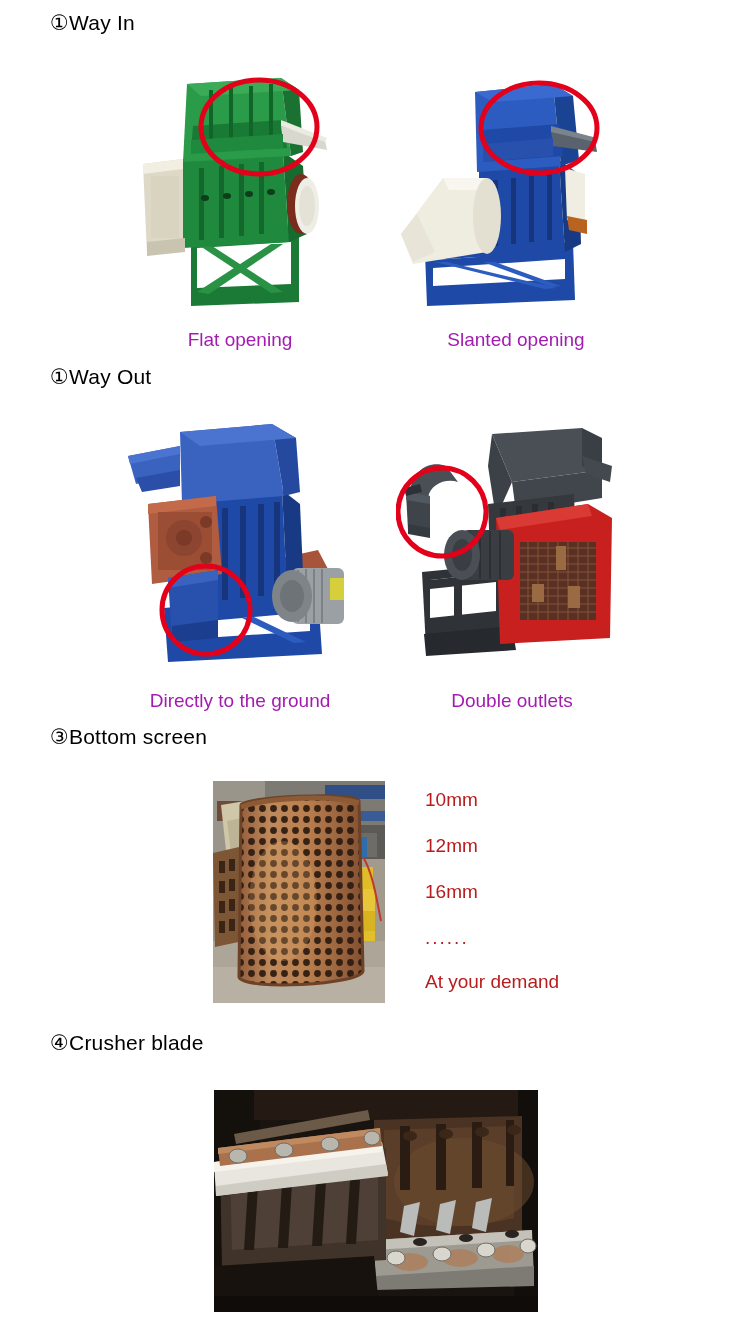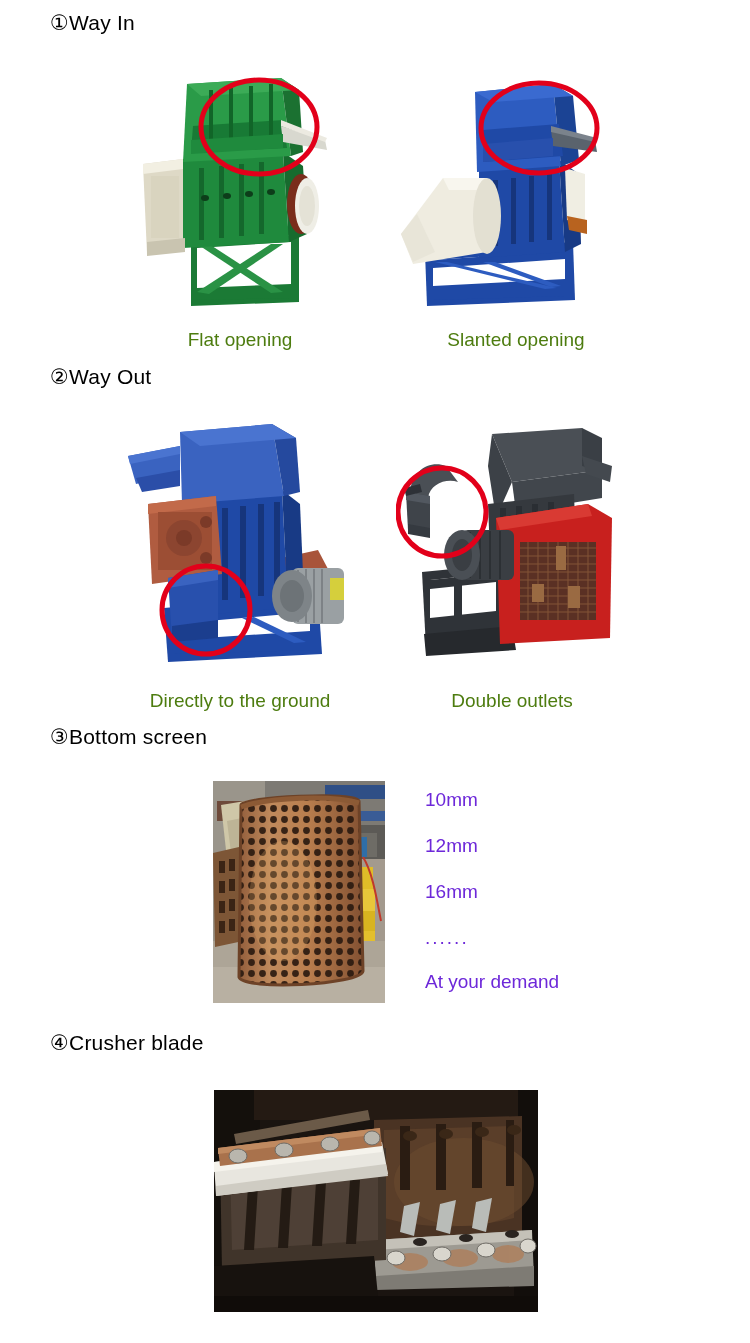--- a/index.html
+++ b/index.html
@@ -8,30 +8,30 @@
     font-family:"Liberation Sans","DejaVu Sans",sans-serif;
     color:#000;overflow:hidden;position:relative;
   }
   .page{position:relative;width:750px;height:1343px;}
 
   .heading{
     position:absolute;left:50px;font-size:21px;line-height:1;
     letter-spacing:.2px;color:#000;white-space:nowrap;
   }
   .caption{
-    position:absolute;font-size:19px;line-height:1;color:#4d7c0f;
+    position:absolute;font-size:19px;line-height:1;color:#a21caf;
     white-space:nowrap;text-align:center;
   }
 
   .photo{position:absolute;overflow:hidden;background:#fff;}
   .photo svg{display:block;width:100%;height:100%;}
 
   
   .spec-list{position:absolute;left:425px;top:790px;width:230px;}
-  .spec-item{font-size:19px;line-height:1;color:#6d28d9;margin-bottom:27px;}
+  .spec-item{font-size:19px;line-height:1;color:#b91c1c;margin-bottom:27px;}
   .spec-item.dots{font-size:19px;letter-spacing:2px;margin-bottom:25px;}
   .spec-item.last{margin-bottom:0;}
 </style>
 </head>
 <body>
 
 <div class="page">
 
   <div class="heading" style="top:12px;">①Way In</div>
 
@@ -126,21 +126,21 @@
       <polygon points="18,178 34,158 52,196 30,206" fill="#e8e5d8"></polygon>
 
       <polygon points="182,112 202,118 202,168 184,164" fill="#f0eee3"></polygon>
       <polygon points="184,160 204,164 204,178 186,174" fill="#b8631f"></polygon>
 
       <ellipse cx="156" cy="72" rx="58" ry="45" fill="none" stroke="#e2001a" stroke-width="5"></ellipse>
     </svg>
   </div>
   <div class="caption" style="left:405px;top:330px;width:222px;">Slanted opening</div>
 
-  <div class="heading" style="top:366px;">②Way Out</div>
+  <div class="heading" style="top:366px;">①Way Out</div>
 
   <div class="photo" style="left:122px;top:412px;width:236px;height:266px;">
     <svg viewBox="0 0 236 266" xmlns="http://www.w3.org/2000/svg">
       <rect x="0" y="0" width="236" height="266" fill="#ffffff"></rect>
 
       <polygon points="132,152 196,138 216,176 156,196" fill="#a8543a"></polygon>
       <polygon points="150,178 214,166 218,186 154,198" fill="#8e4530"></polygon>
 
       <polygon points="42,196 196,182 200,242 46,250" fill="#1f49a6"></polygon>
       <polygon points="52,204 188,192 188,232 52,240" fill="#ffffff"></polygon>

